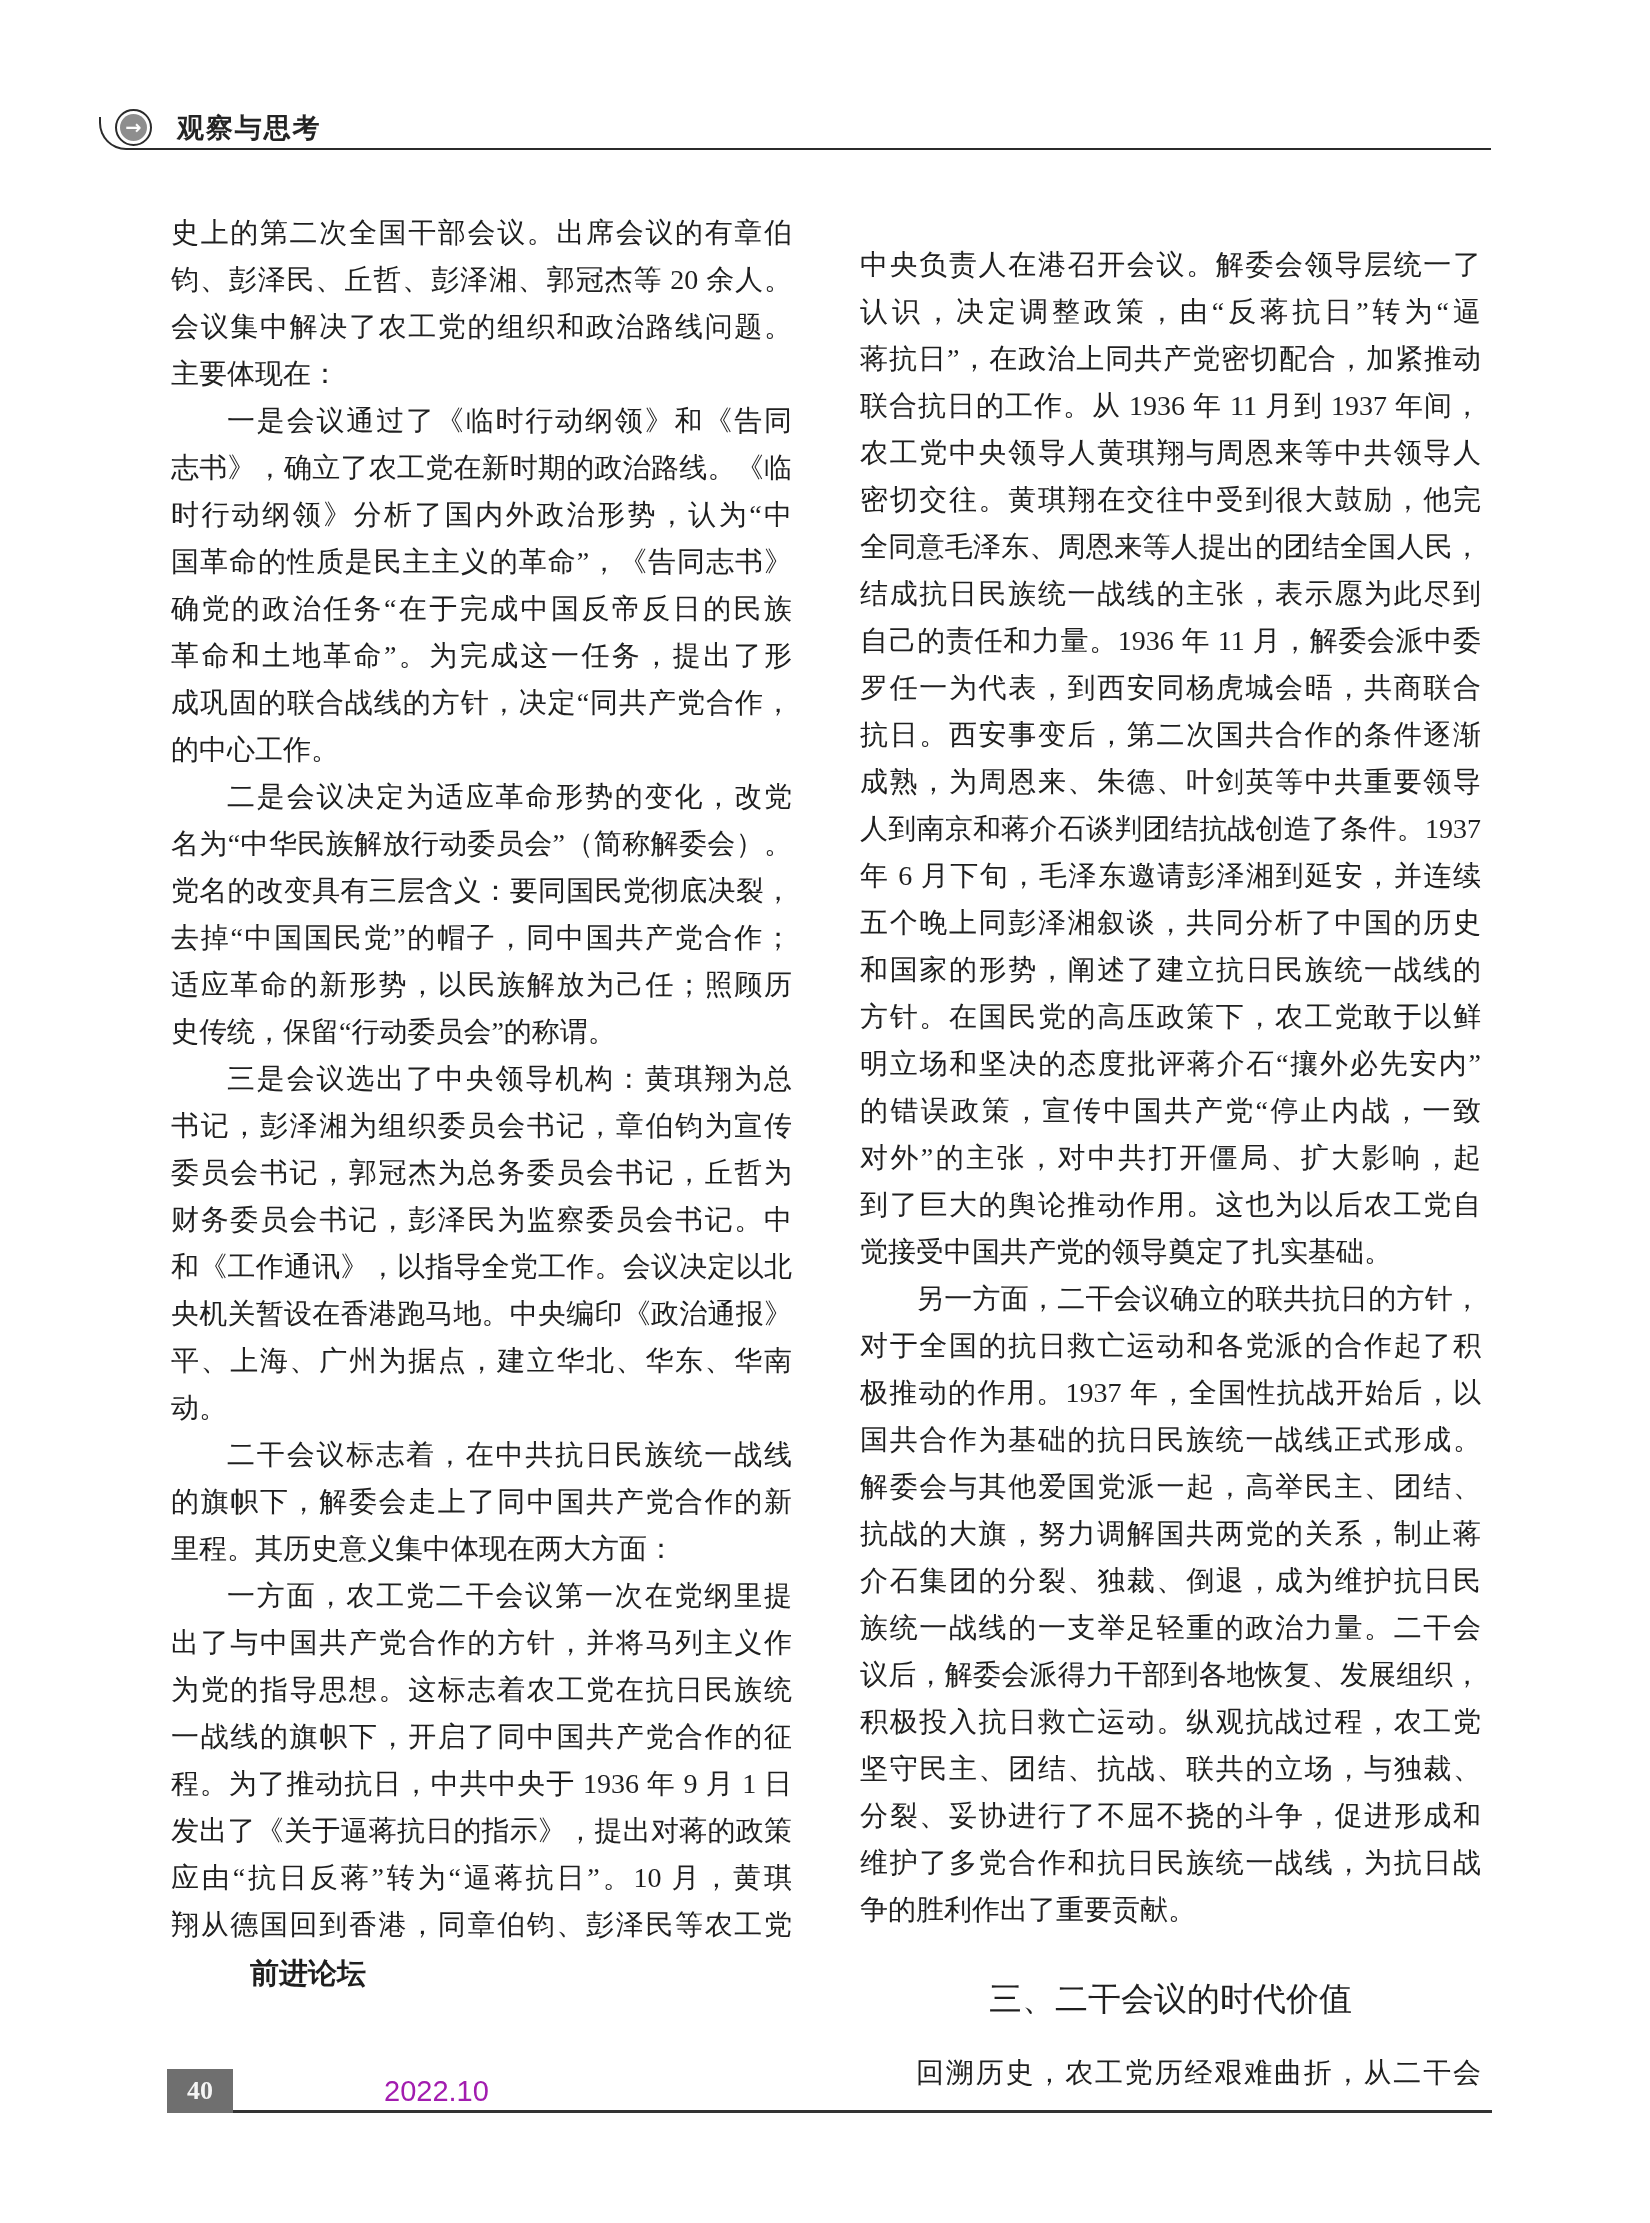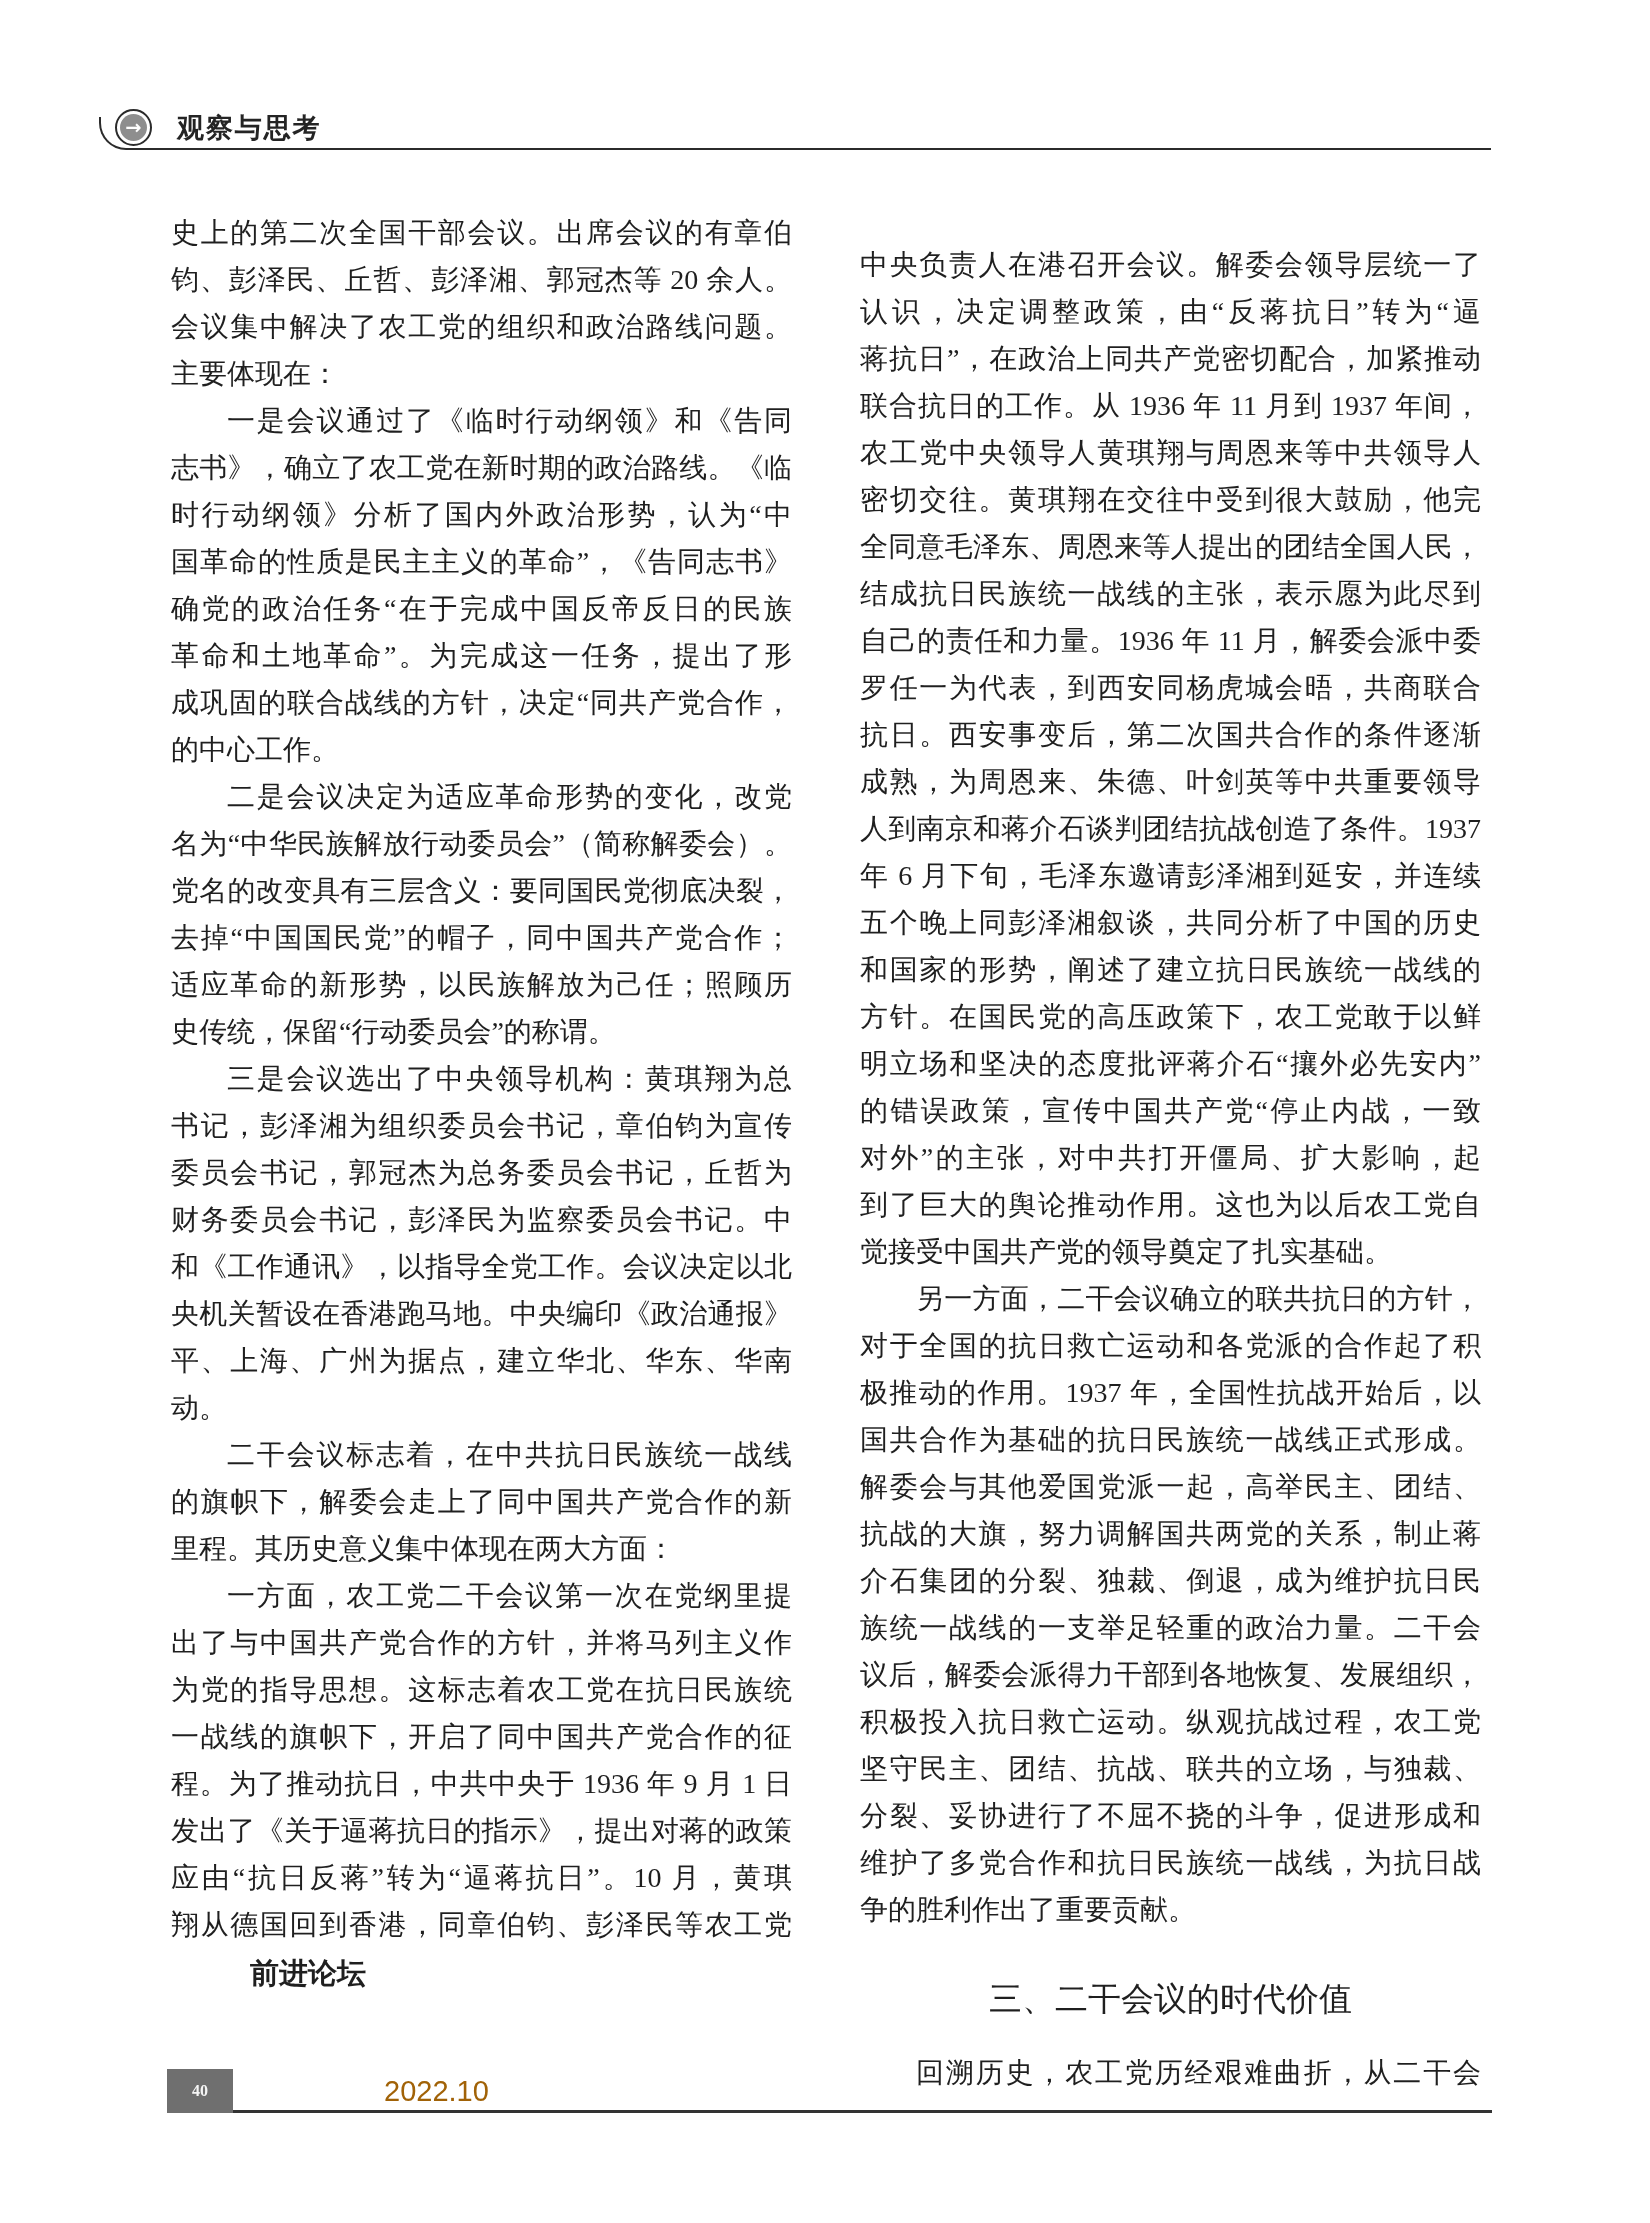--- a/index.html
+++ b/index.html
@@ -60,39 +60,39 @@
     height:54px;line-height:54px;
     margin-top:39px;margin-bottom:23px;
     text-align:left;text-align-last:center;
     text-indent:0;
   }
   
   .ft-box{
     position:absolute;left:167px;top:2069px;
     width:66px;height:44px;
     background:#6f6f6f;
-    color:#f5f5f5;font-size:16px;font-weight:bold;
+    color:#f5f5f5;font-size:26px;font-weight:bold;
     line-height:44px;text-align:center;
     font-family:"Liberation Serif","DejaVu Serif",serif;
   }
   .ft-line{
     position:absolute;left:233px;top:2110px;
     width:1259px;height:2.9px;background:#333333;
   }
   .ft-journal{
     position:absolute;left:250px;top:1951px;
     height:44px;line-height:44px;
     font-family:"Liberation Sans","DejaVu Sans",sans-serif;
     font-size:29px;font-weight:bold;color:#1f1f1f;
   }
   .ft-issue{
     position:absolute;left:384px;top:2069px;
     height:44px;line-height:44px;
     font-family:"Liberation Sans","DejaVu Sans",sans-serif;
-    font-size:29px;color:#a16207;
+    font-size:29px;color:#a21caf;
   }
 </style>
 </head>
 <body>
 
 <div class="page">
 
   <div class="hdr-rule"></div>
   <div class="hdr-icon">
     <div class="inner">→</div>

